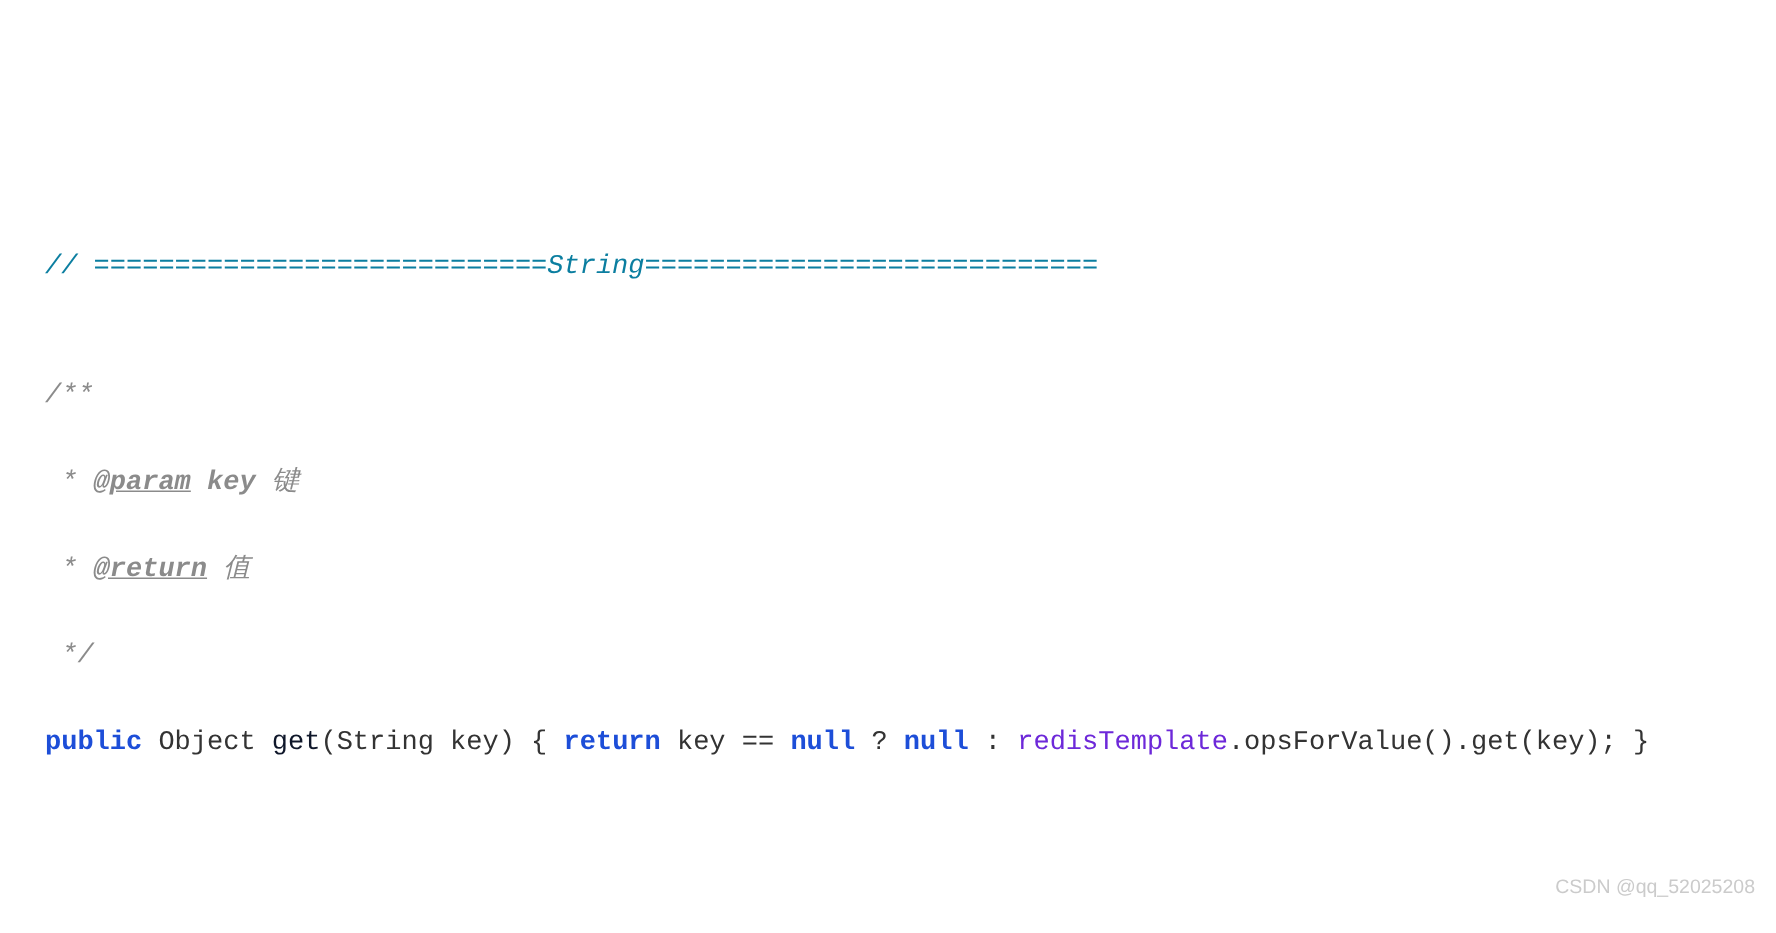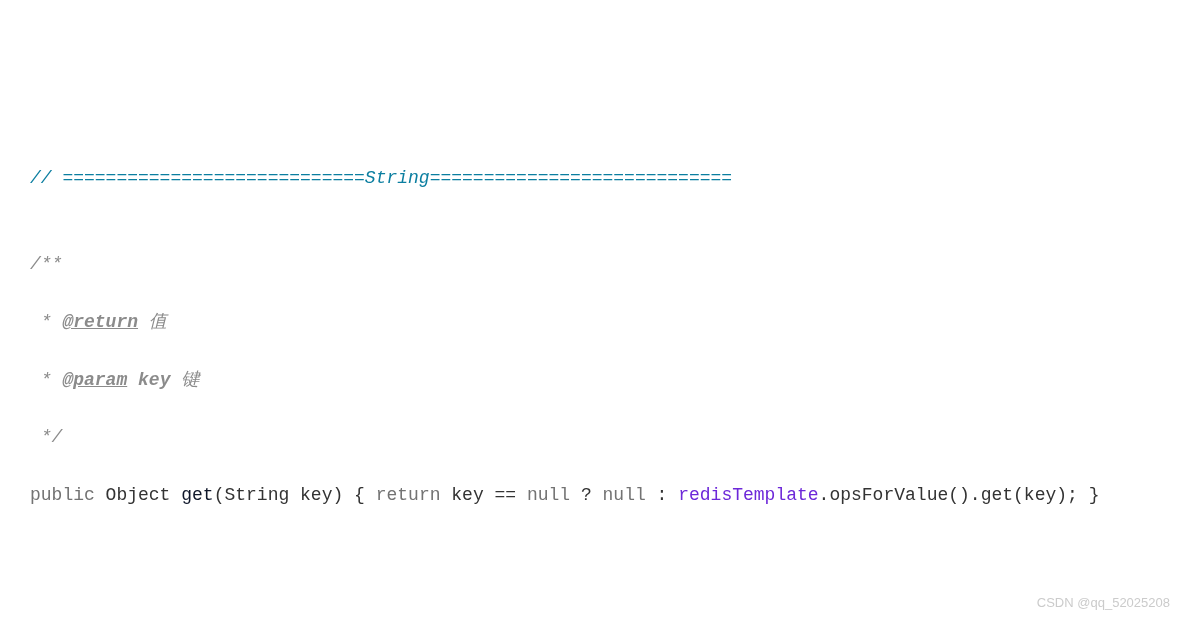--- a/index.html
+++ b/index.html
@@ -9,46 +9,46 @@
       line-height: 1.6;
       background: #ffffff;
       padding: 20px 30px;
       white-space: pre;
       color: #333;
     }
     .comment { color: #8b8b8b; font-style: italic; }
     .comment-section { color: #0b7ea0; font-style: italic; }
     .doc-tag { color: #8b8b8b; font-style: italic; font-weight: bold; text-decoration: underline; }
     .doc-param { color: #8b8b8b; font-style: italic; font-weight: bold; }
-    .keyword { color: #737373; font-weight: normal; }
+    .keyword { color: #1d4ed8; font-weight: bold; }
     .method { color: #0f172a; }
     .field { color: #6d28d9; }
     .brace { color: #333; }
     .watermark {
       position: fixed;
-      bottom: 8px;
+      bottom: 20px;
       right: 14px;
       font-family: sans-serif;
       font-size: 13px;
       color: #cbcbcb;
       white-space: nowrap;
     }
     .line { display: block; }
   </style>
 </head>
 <body>
 
 
 
 <div>
 <span class="line"><span class="comment-section">// ============================String============================</span></span>
 <span class="line"></span>
 <span class="line"><span class="comment">/**</span></span>
+<span class="line"><span class="comment"> * </span><span class="doc-tag">@param</span><span class="comment"> </span><span class="doc-param">key</span><span class="comment"> 键</span></span>
 <span class="line"><span class="comment"> * </span><span class="doc-tag">@return</span><span class="comment"> 值</span></span>
-<span class="line"><span class="comment"> * </span><span class="doc-tag">@param</span><span class="comment"> </span><span class="doc-param">key</span><span class="comment"> 键</span></span>
 <span class="line"><span class="comment"> */</span></span>
 <span class="line"><span class="keyword">public</span><span> Object </span><span class="method">get</span><span>(String key) </span><span class="brace">{ </span><span class="keyword">return</span><span> key </span><span>== </span><span class="keyword">null</span><span> ? </span><span class="keyword">null</span><span> : </span><span class="field">redisTemplate</span><span>.opsForValue().get(key); </span><span class="brace">}</span></span>
 <span class="line"></span>
 
 
 
 
 
 
 

